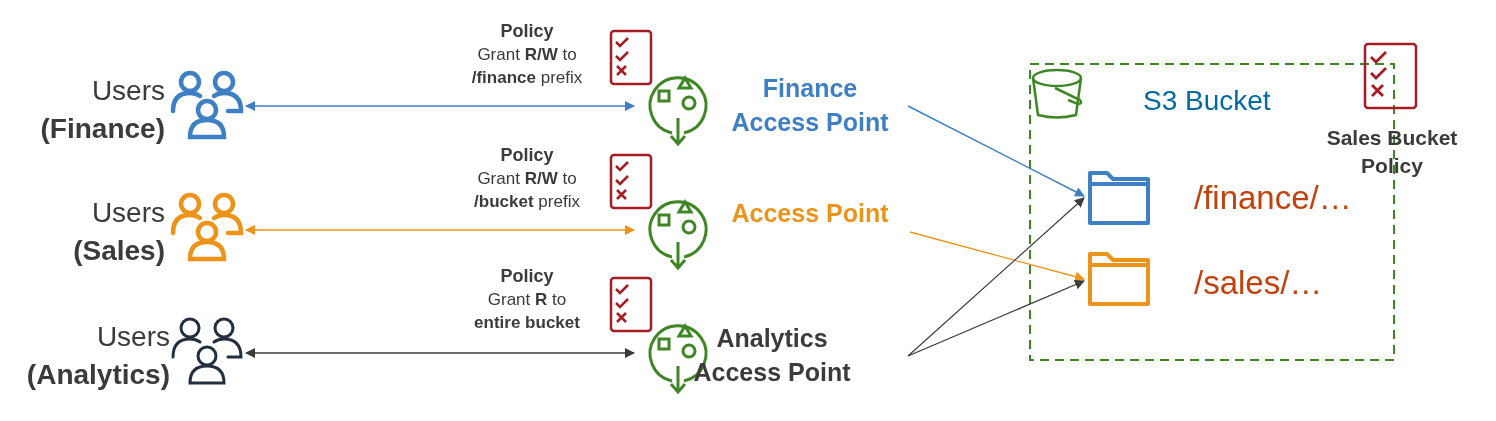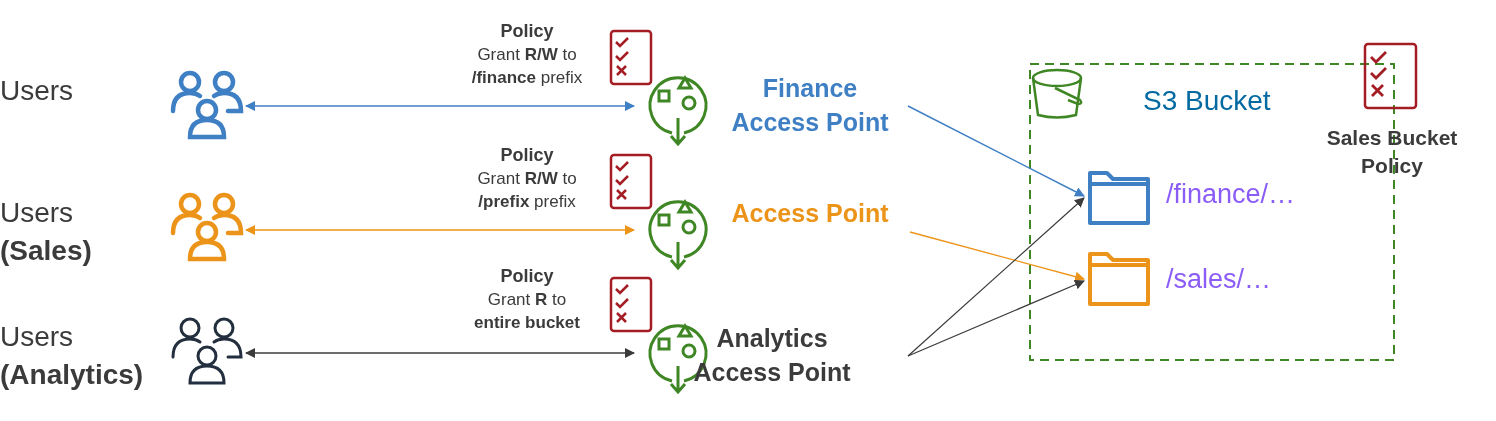--- a/index.html
+++ b/index.html
@@ -1,27 +1,27 @@
 <!DOCTYPE html>
 <html><head>
   <meta charset="utf-8">
   <style>
     html, body { margin: 0; padding: 0; background: #ffffff; }
     body { width: 1496px; height: 421px; position: relative; overflow: hidden;
            font-family: "Liberation Sans", "DejaVu Sans", sans-serif; color: #333333; }
     .abs { position: absolute; }
-    .user-label { text-align: left; line-height: 38px; font-size: 28px; color: #3b3b3b; }
+    .user-label { text-align: right; line-height: 38px; font-size: 28px; color: #3b3b3b; }
     .user-label .b { font-weight: bold; display: block; }
     .user-label .n { display: block; }
     .policy-text { text-align: center; font-size: 17px; line-height: 23px; color: #3b3b3b; width: 190px; }
     .policy-text .t { font-weight: bold; display: block; font-size: 18px; }
     .policy-text b { font-weight: bold; text-align: right; }
     .ap-label { text-align: center; font-size: 25px; font-weight: bold; line-height: 34px; width: 200px; }
     .bucket-title { font-size: 28px; color: #0369a1; }
-    .folder-label { font-size: 27px; color: #8b5cf6; }
+    .folder-label { font-size: 33px; color: #c2410c; margin-left: 28px; }
     .bp-label { font-size: 21px; font-weight: bold; text-align: center; line-height: 28px; color: #3b3b3b; width: 180px; }
     svg#diagram { position: absolute; left: 0; top: 0; }
   </style>
 </head>
 <body>
 
 <svg id="diagram" width="1496" height="421" viewBox="0 0 1496 421">
   <defs>
     <marker id="arr-blue" markerWidth="10" markerHeight="10" refX="9" refY="5" orient="auto" markerUnits="userSpaceOnUse">
       <path d="M0,0 L10,5 L0,10 z" fill="#3f7fc4"></path>
@@ -130,39 +130,40 @@
   </g>
 
   <g>
     <rect x="1365" y="44" width="51" height="64" rx="3" fill="none" stroke="#a51d24" stroke-width="2.5"></rect>
     <path d="M1371,57 l5,5 l10,-10 M1371,73 l5,5 l10,-10 M1372,85 l11,11 M1383,85 l-11,11" stroke="#a51d24" stroke-width="2.8" fill="none"></path>
   </g>
 </svg>
 
 <div class="abs user-label" style="left:0px; top:72px; width:165px;">
   <span class="n">Users</span>
+  <span class="b">(Finance)</span>
 </div>
 <div class="abs user-label" style="left:0px; top:194px; width:165px;">
   <span class="n">Users</span>
   <span class="b">(Sales)</span>
 </div>
 <div class="abs user-label" style="left:0px; top:318px; width:170px;">
   <span class="n">Users</span>
   <span class="b">(Analytics)</span>
 </div>
 
 <div class="abs policy-text" style="left:432px; top:20px;">
   <span class="t">Policy</span>
   <span>Grant </span><b>R/W</b><span> to</span><br>
   <b>/finance</b><span> prefix</span>
 </div>
 <div class="abs policy-text" style="left:432px; top:144px;">
   <span class="t">Policy</span>
   <span>Grant </span><b>R/W</b><span> to</span><br>
-  <b>/prefix</b><span> prefix</span>
+  <b>/bucket</b><span> prefix</span>
 </div>
 <div class="abs policy-text" style="left:432px; top:265px;">
   <span class="t">Policy</span>
   <span>Grant </span><b>R</b><span> to</span><br>
   <b>entire bucket</b><span></span>
 </div>
 
 <div class="abs ap-label" style="left:710px; top:71px; color:#3f7fc4;">
   <div>Finance</div>
   <div>Access Point</div>

